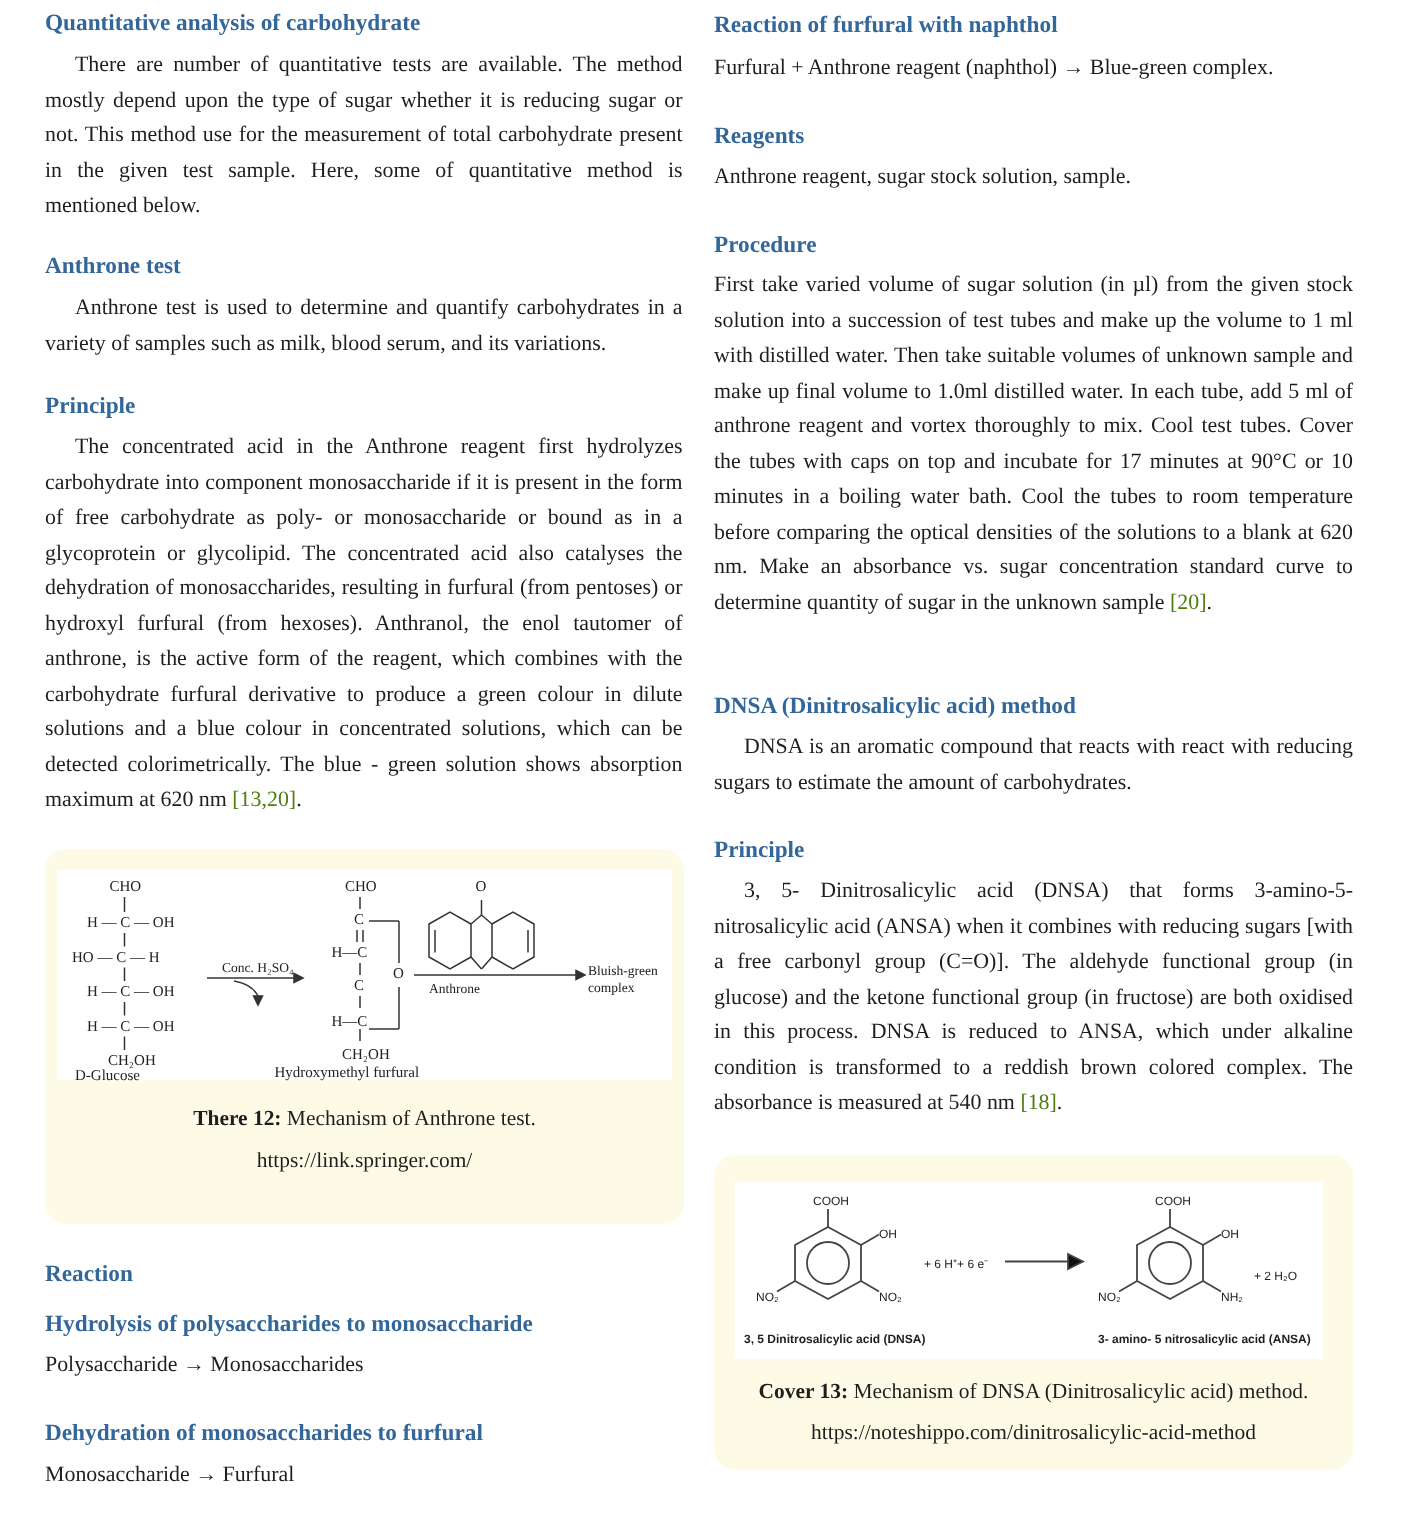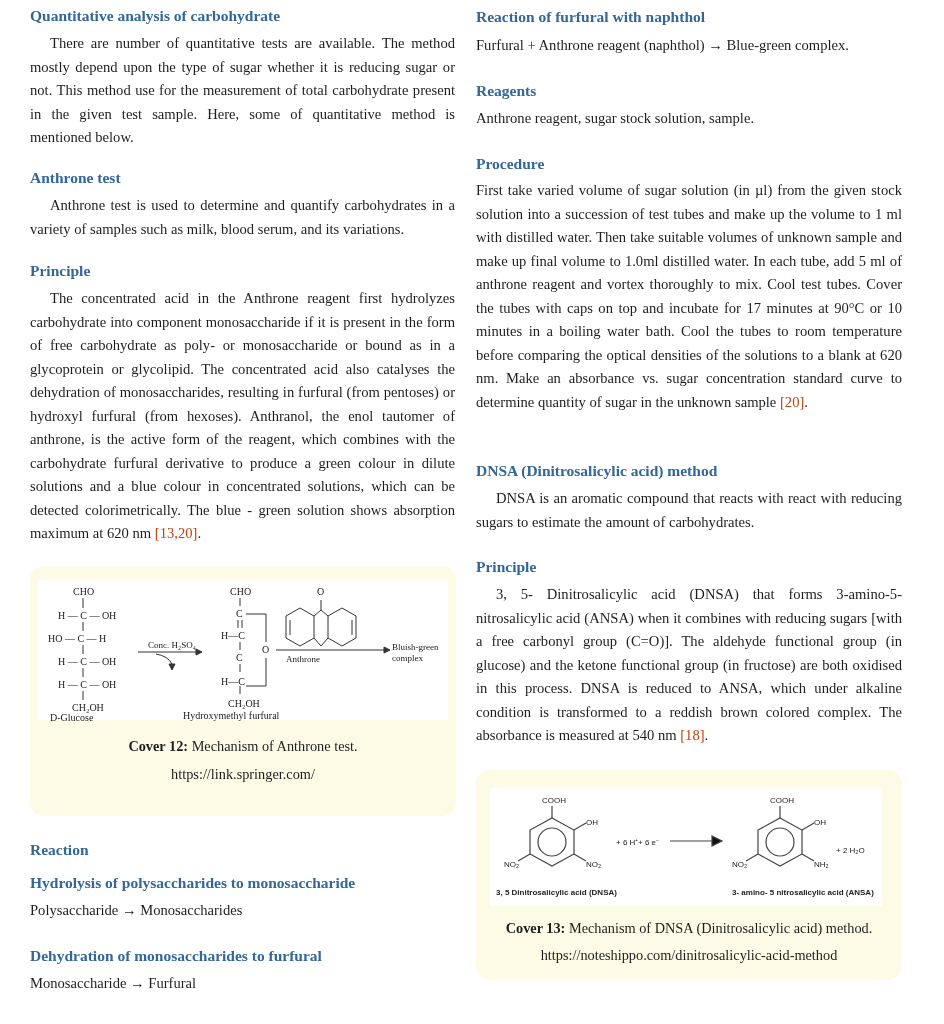--- a/index.html
+++ b/index.html
@@ -4,21 +4,21 @@
 <style>
   * { box-sizing: border-box; margin: 0; padding: 0; }
   html, body { width: 944px; height: 1024px; background: #ffffff; overflow: hidden; }
   body { font-family: "DejaVu Serif", "Liberation Serif", serif; color: #222; position: relative; }
   .col { position: absolute; top: 0; width: 428px; }
   .col-left { left: 30px; }
   .col-right { left: 476px; width: 426px; }
   h3 { color: #336699; font-family: "Liberation Serif", serif; font-weight: bold; font-size: 15.5px; line-height: 20px; }
   p { font-family: "Liberation Serif", serif; font-size: 14.6px; line-height: 23.5px; text-align: justify; color: #1e1e1e; }
   p.indent { text-indent: 20px; }
-  .cite { color: #c2410c; }
+  .cite { color: #4d7c0f; }
   .figbox { background: #fdfbe6; border-radius: 14px; position: absolute; padding-left: 48px; }
   .figimg { background: #fff; position: absolute; }
   .caption { font-family: "Liberation Serif", serif; font-size: 14.3px; line-height: 24px; text-align: center; color: #1e1e1e; position: absolute; left: 0; right: 0; }
   .caption b { font-weight: bold; }
   .chem { position: absolute; font-family: "Liberation Serif", serif; font-size: 10px; color: #222; white-space: nowrap; }
   .chem2 { position: absolute; font-family: "Liberation Sans", sans-serif; font-size: 8px; color: #222; white-space: nowrap; }
   .chem2b { position: absolute; font-family: "Liberation Sans", sans-serif; font-size: 8px; font-weight: bold; color: #222; white-space: nowrap; }
   svg { position: absolute; }
 </style>
 </head>
@@ -90,21 +90,21 @@
     <span class="chem" style="left:183px; top:50px;">H—C</span>
     <span class="chem" style="left:224px; top:64px;">O</span>
     <span class="chem" style="left:198px; top:72px;">C</span>
     <span class="chem" style="left:183px; top:96px;">H—C</span>
     <span class="chem" style="left:190px; top:118px;">CH₂OH</span>
     <span class="chem" style="left:145px; top:130px;">Hydroxymethyl furfural</span>
     <span class="chem" style="left:248px; top:74px; font-size:9px;">Anthrone</span>
     <span class="chem" style="left:354px; top:62px; font-size:9px;">Bluish-green</span>
     <span class="chem" style="left:354px; top:73px; font-size:9px;">complex</span>
   </div>
-  <div class="caption" style="top:168px;"><b>Cover 12:</b><span> Mechanism of Anthrone test.</span></div>
+  <div class="caption" style="top:168px;"><b>There 12:</b><span> Mechanism of Anthrone test.</span></div>
   <div class="caption" style="top:196px;">https://link.springer.com/</div>
 </div>
 
 <div class="col col-left">
   <h3 style="position:absolute; top:840px;">Reaction</h3>
   <h3 style="position:absolute; top:873px;">Hydrolysis of polysaccharides to monosaccharide</h3>
   <p style="position:absolute; top:899px; width:425px;">Polysaccharide → Monosaccharides</p>
   <h3 style="position:absolute; top:946px;">Dehydration of monosaccharides to furfural</h3>
   <p style="position:absolute; top:972px; width:425px;">Monosaccharide → Furfural</p>
 </div>

